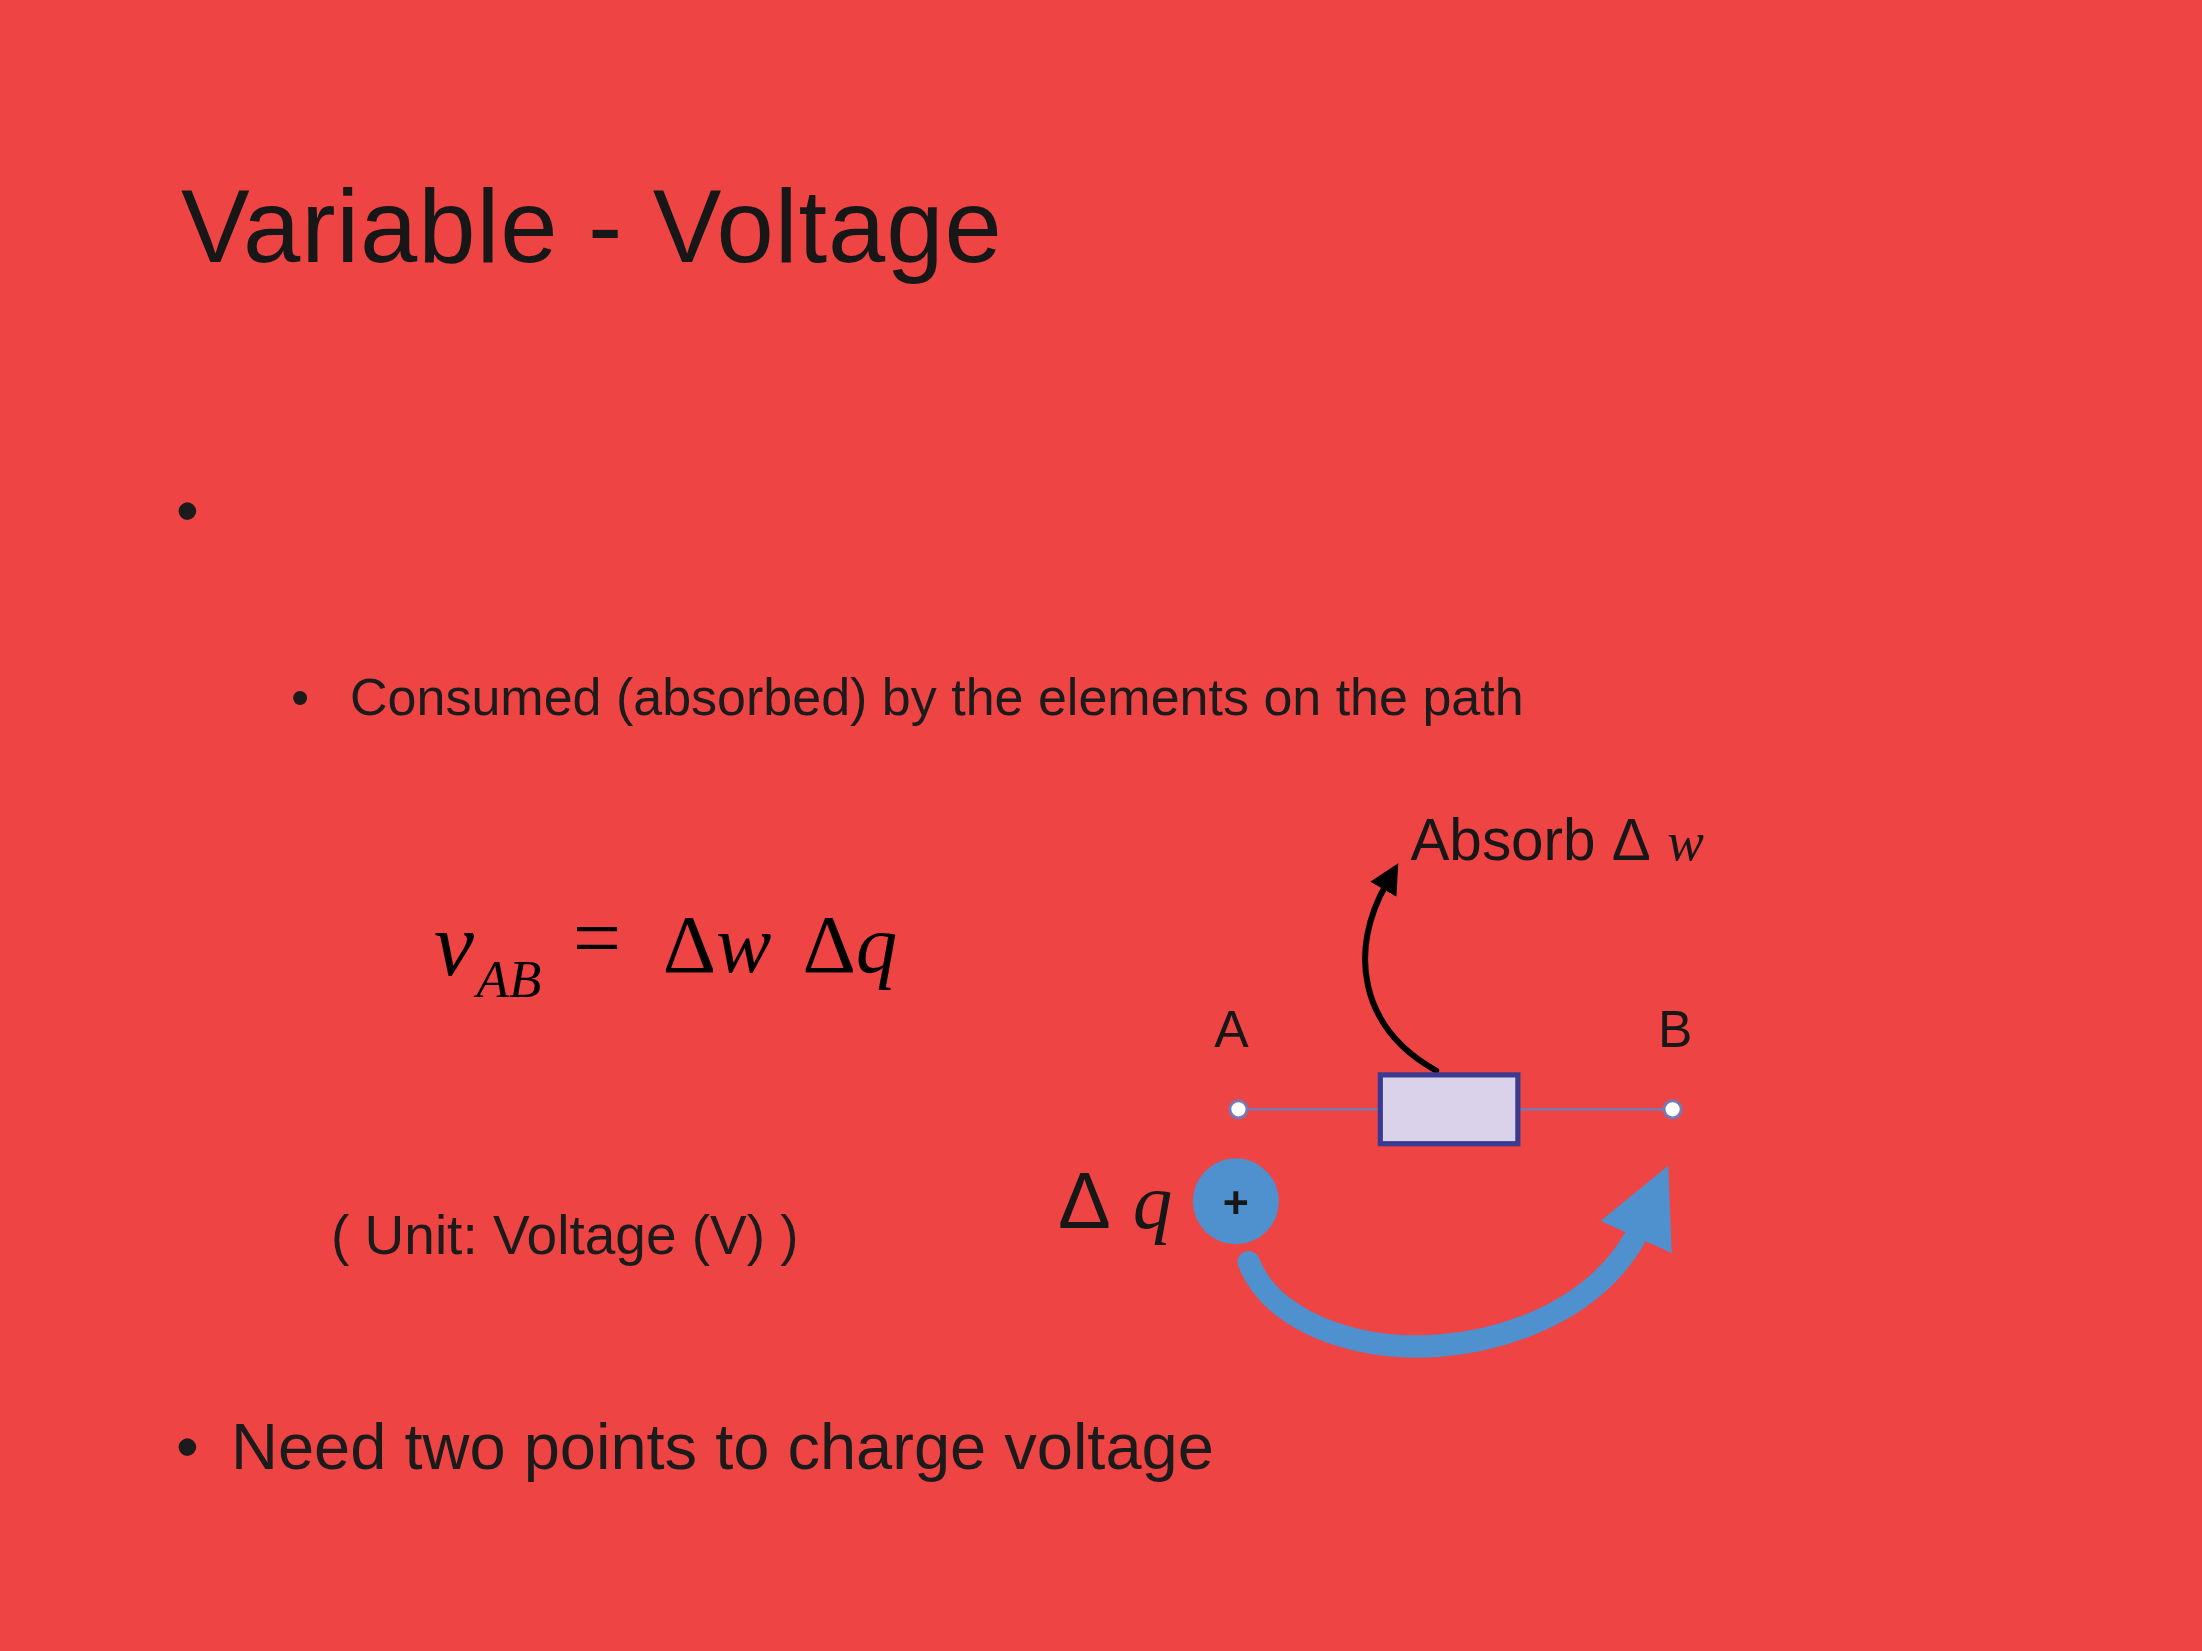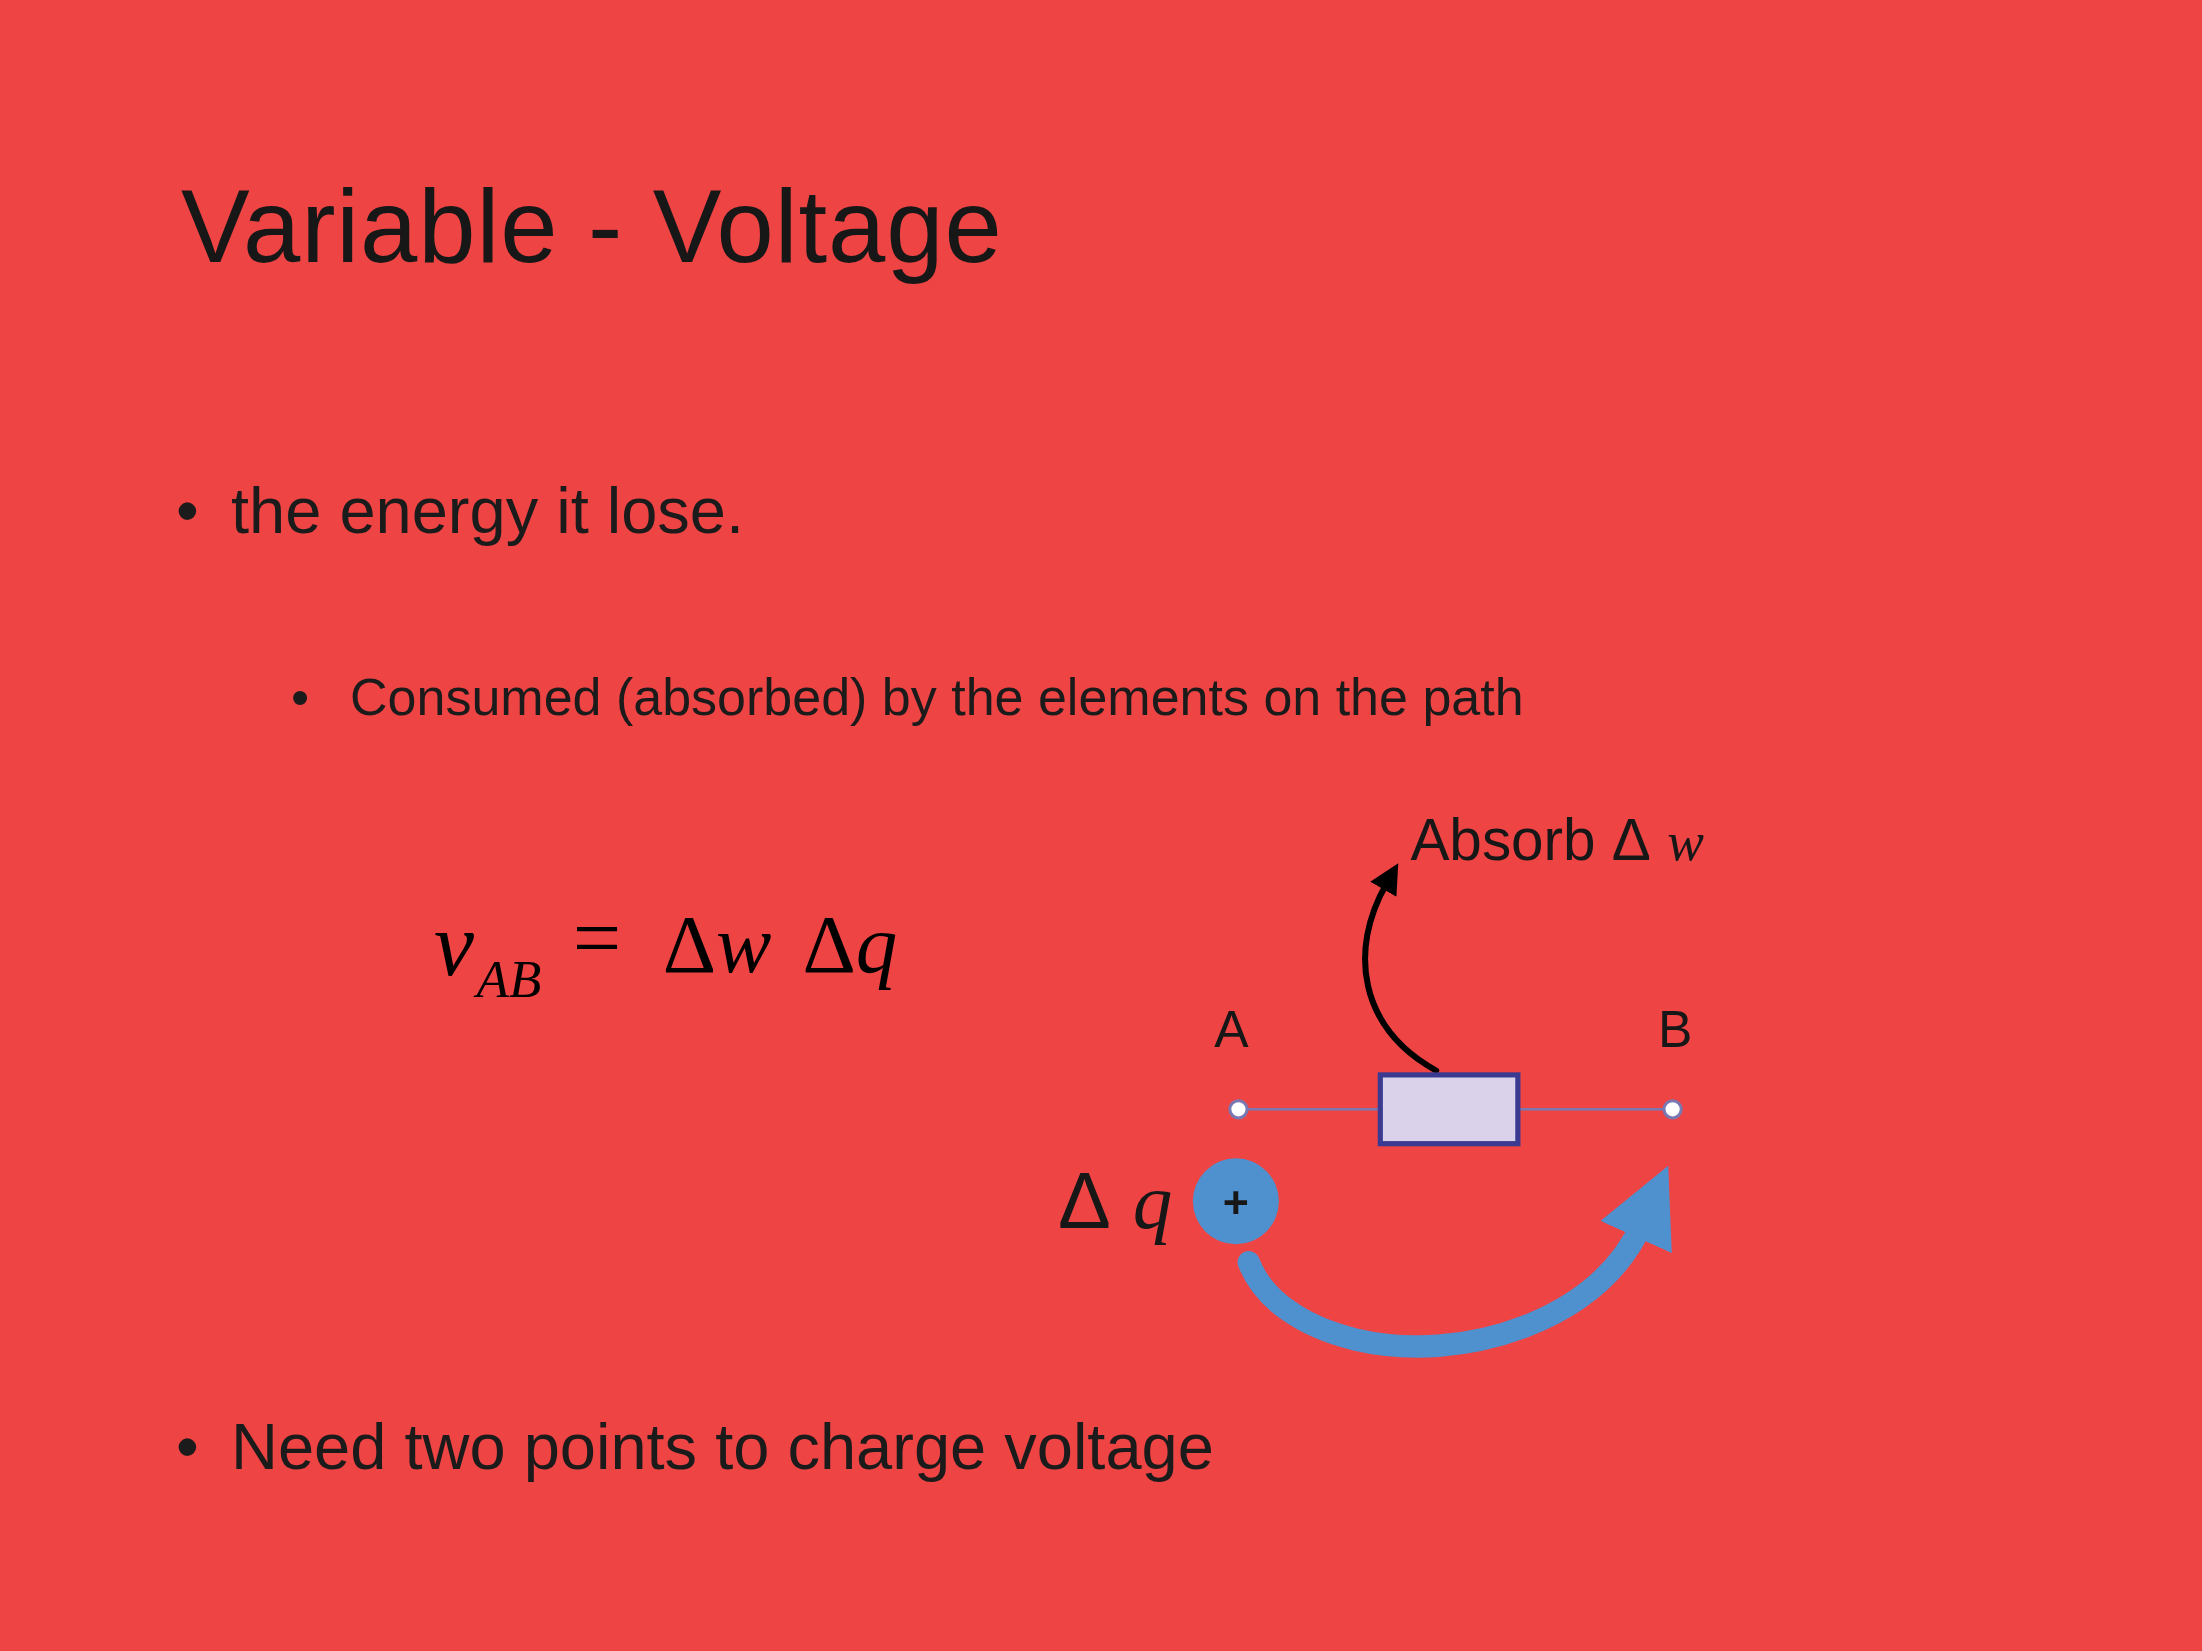--- a/index.html
+++ b/index.html
@@ -41,40 +41,40 @@
 </head>
 <body>
 
 <div class="slide">
 
   <div class="title">Variable - Voltage</div>
 
   <div class="bullet-row b1">
     <div class="bullet-mark">•</div>
     <div>
-      <div>the energy it lose.</div>
     </div>
   </div>
 
   <div class="bullet-row sub1">
     <div class="bullet-mark">•</div>
     <div>Consumed (absorbed) by the elements on the path</div>
   </div>
 
   <div class="formula">
     <span class="f-var">v</span>
     <span class="f-sub">AB</span>
     <span class="f-eq">=</span>
     <span class="frac">
       <span class="num"><span>Δ</span><span class="it">w</span></span>
       <span class="bar"></span>
       <span class="den"><span>Δ</span><span class="it">q</span></span>
     </span>
   </div>
 
+  <div class="unit-note">( Unit: Voltage (V) )</div>
 
   <svg class="diagram" width="817" height="619" viewBox="0 0 950 720">
     <defs>
       <marker id="blackhead" viewBox="0 0 10 10" refX="2" refY="5" markerWidth="5" markerHeight="5" orient="auto">
         <path d="M0,0 L10,5 L0,10 z" fill="#000000"></path>
       </marker>
       <marker id="bluehead" viewBox="0 0 10 10" refX="2" refY="5" markerWidth="3.5" markerHeight="3.5" orient="auto">
         <path d="M0,0 L10,5 L0,10 z" fill="#4f90ce"></path>
       </marker>
     </defs>

